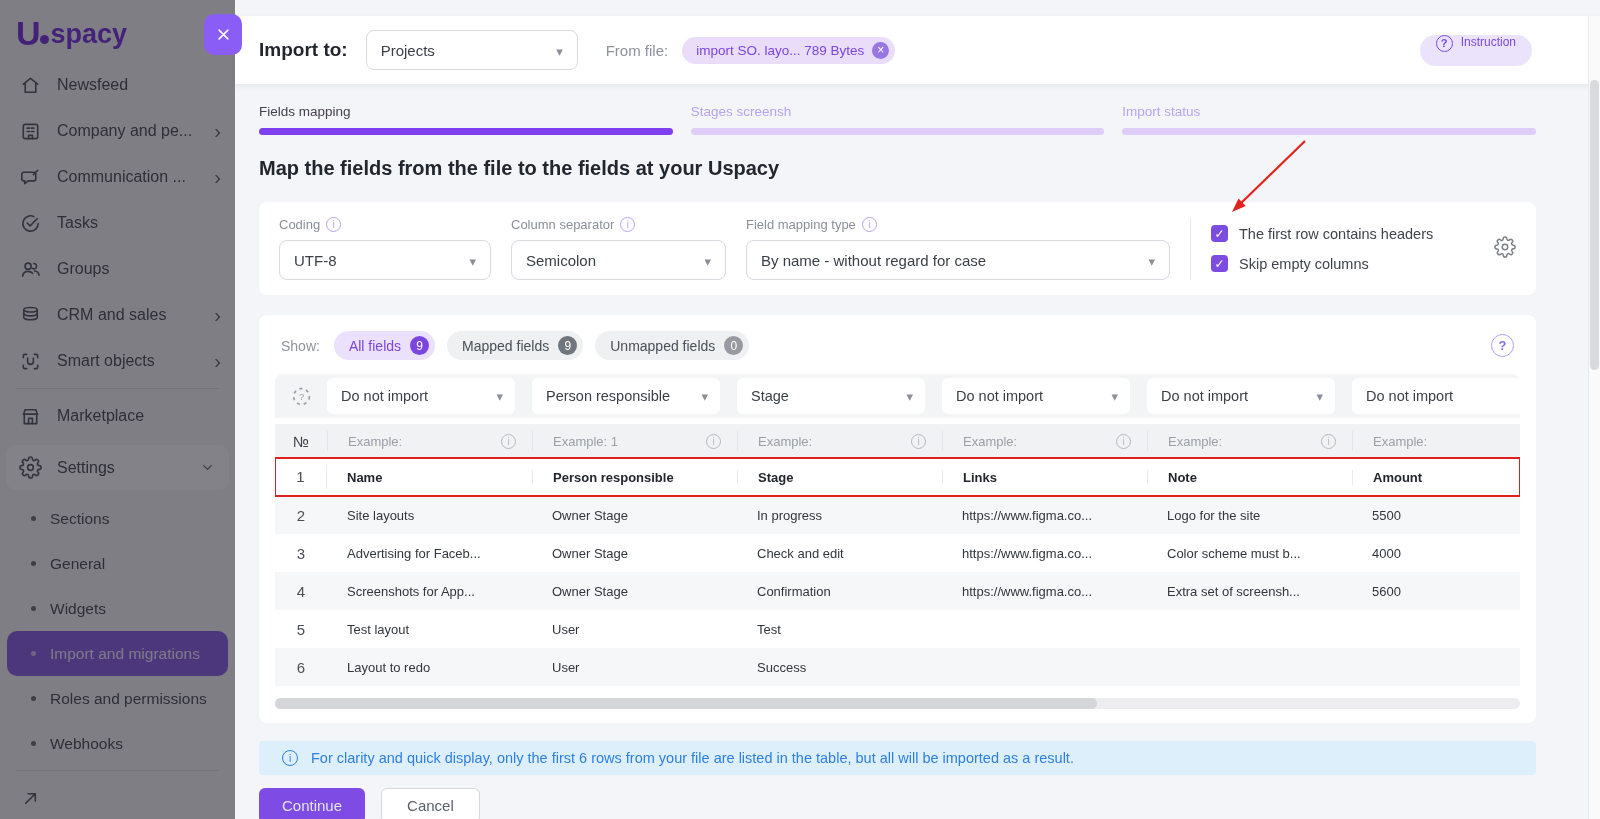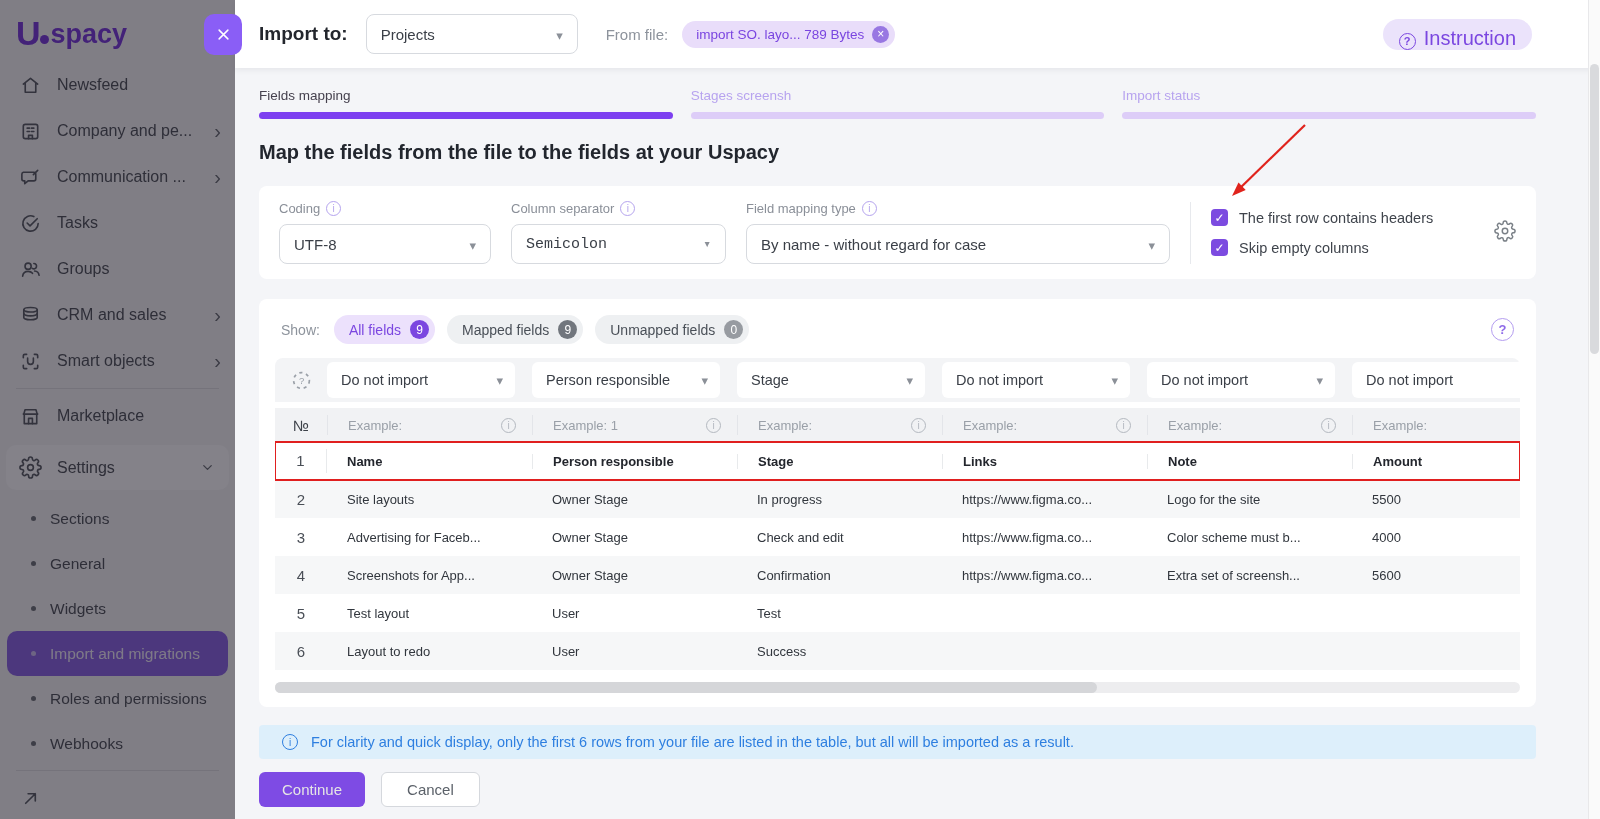--- a/index.html
+++ b/index.html
@@ -27,31 +27,31 @@
   .sub-item.active { background:#8258e4; border-radius:10px; margin:0 7px; padding-left:24px; color:#efeafb; }
   .sub-item.active::before { background:#cbbcf2; }
   .partial-item { height:40px; display:flex; align-items:center; padding:6px 0 0 18px; gap:15px; color:#494e57; }
   .sb-overlay { position:absolute; left:0; top:0; width:235px; height:819px; background:rgba(32,30,40,0.55); z-index:5; }
 
   
   .close-btn { position:absolute; left:204px; top:14px; width:38px; height:41px; background:#8a5ef6; border:none; border-radius:10px; z-index:20; cursor:pointer; display:grid; place-items:center; }
   .close-btn svg { width:15px; height:15px; stroke:#fff; stroke-width:2.4; stroke-linecap:round; }
 
   
-  .main { position:absolute; left:235px; top:0; width:1365px; height:717px; background:#f4f5f8; z-index:2; }
+  .main { position:absolute; left:235px; top:16px; width:1365px; height:717px; background:#f4f5f8; z-index:2; }
   .main-header { height:68px; background:#fff; display:flex; align-items:center; padding:0 68px 0 24px; box-shadow:0 2px 6px rgba(25,25,45,0.07); position:relative; z-index:3; }
   .import-title { font-size:19px; font-weight:bold; color:#23262d; margin-right:18px; }
   .select { background:#fff; border:1px solid #d7dadf; border-radius:8px; height:40px; display:flex; align-items:center; justify-content:space-between; padding:0 14px; font-size:15px; color:#3a3f47; cursor:pointer; }
   .hd-select { width:212px; }
   .caret::before { content:"\25BE"; color:#8b9098; font-size:13px; }
   .fromfile-lb { font-size:15px; color:#8d939c; margin:0 14px 0 28px; }
   .file-chip { background:#e9ddfa; border-radius:14px; height:27px; display:flex; align-items:center; gap:8px; padding:0 6px 0 14px; font-size:13.5px; color:#7a45e0; cursor:pointer; }
   .x-circle { width:17px; height:17px; border-radius:50%; background:#9877e2; color:#fff; display:grid; place-items:center; font-size:12px; line-height:1; }
   .x-circle::before { content:"\00D7"; }
-  .instruction-btn { margin-left:auto; background:#ebe3fb; border:none; border-radius:16px; height:31px; display:flex; align-items:flex-end; gap:8px; padding:0 16px; font-size:20px; color:#7b47e0; cursor:pointer; font-family:inherit; }
+  .instruction-btn { margin-left:auto; background:#ebe3fb; border:none; border-radius:16px; height:31px; display:flex; align-items:flex-start; gap:8px; padding:0 16px; font-size:12px; color:#7b47e0; cursor:pointer; font-family:inherit; }
   .qm { width:17px; height:17px; border:1.4px solid #7b47e0; border-radius:50%; display:inline-grid; place-items:center; font-size:11px; font-weight:bold; }
   .qm::before { content:"?"; }
 
   .content { padding:20px 64px 0 24px; position:relative; }
 
   
   .steps { display:flex; gap:18px; margin-bottom:22px; }
   .step { flex:1; cursor:pointer; }
   .step-lb { font-size:13.5px; color:#b7a3ef; margin-bottom:9px; }
   .step.active .step-lb { color:#45414e; }
@@ -61,21 +61,21 @@
   .page-title { font-size:20px; font-weight:bold; color:#22262e; margin-bottom:22px; }
 
   
   .card { background:#fff; border-radius:8px; }
   .options-card { display:flex; align-items:center; gap:20px; padding:15px 20px; margin-bottom:20px; position:relative; }
   .fg { display:flex; flex-direction:column; gap:8px; }
   .fg-label { font-size:13px; color:#8a8f98; display:flex; align-items:flex-end; gap:6px; }
   .info-i { width:15px; height:15px; border:1.2px solid currentColor; border-radius:50%; display:inline-grid; place-items:center; font-size:10px; flex:0 0 auto; }
   .info-i::before { content:"i"; }
   .fg-label .info-i { color:#b5a4ee; }
-  .w1 { width:212px; } .w2 { width:215px;font-family:Liberation Mono, monospace; } .w3 { width:424px; }
+  .w1 { width:212px; } .w2 { width:215px; } .w3 { width:424px; }
   .vdiv { width:1px; height:62px; background:#e7e9ed; }
   .cb-col { display:flex; flex-direction:column; gap:13px; }
   .cb-row { display:flex; align-items:center; gap:11px; font-size:14.5px; color:#3f444c; cursor:pointer; }
   .cb { width:17px; height:17px; border-radius:4px; background:#7c4be0; color:#fff; display:grid; place-items:center; font-size:12px; }
   .cb::before { content:"\2713"; }
   .gear-btn { margin-left:auto; background:none; border:none; color:#7a8087; cursor:pointer; }
   .gear-btn svg { width:22px; height:22px; stroke:currentColor; fill:none; stroke-width:1.6; stroke-linecap:round; stroke-linejoin:round; }
 
   
   .table-card { padding:16px 16px 14px 16px; margin-bottom:18px; position:relative; }

